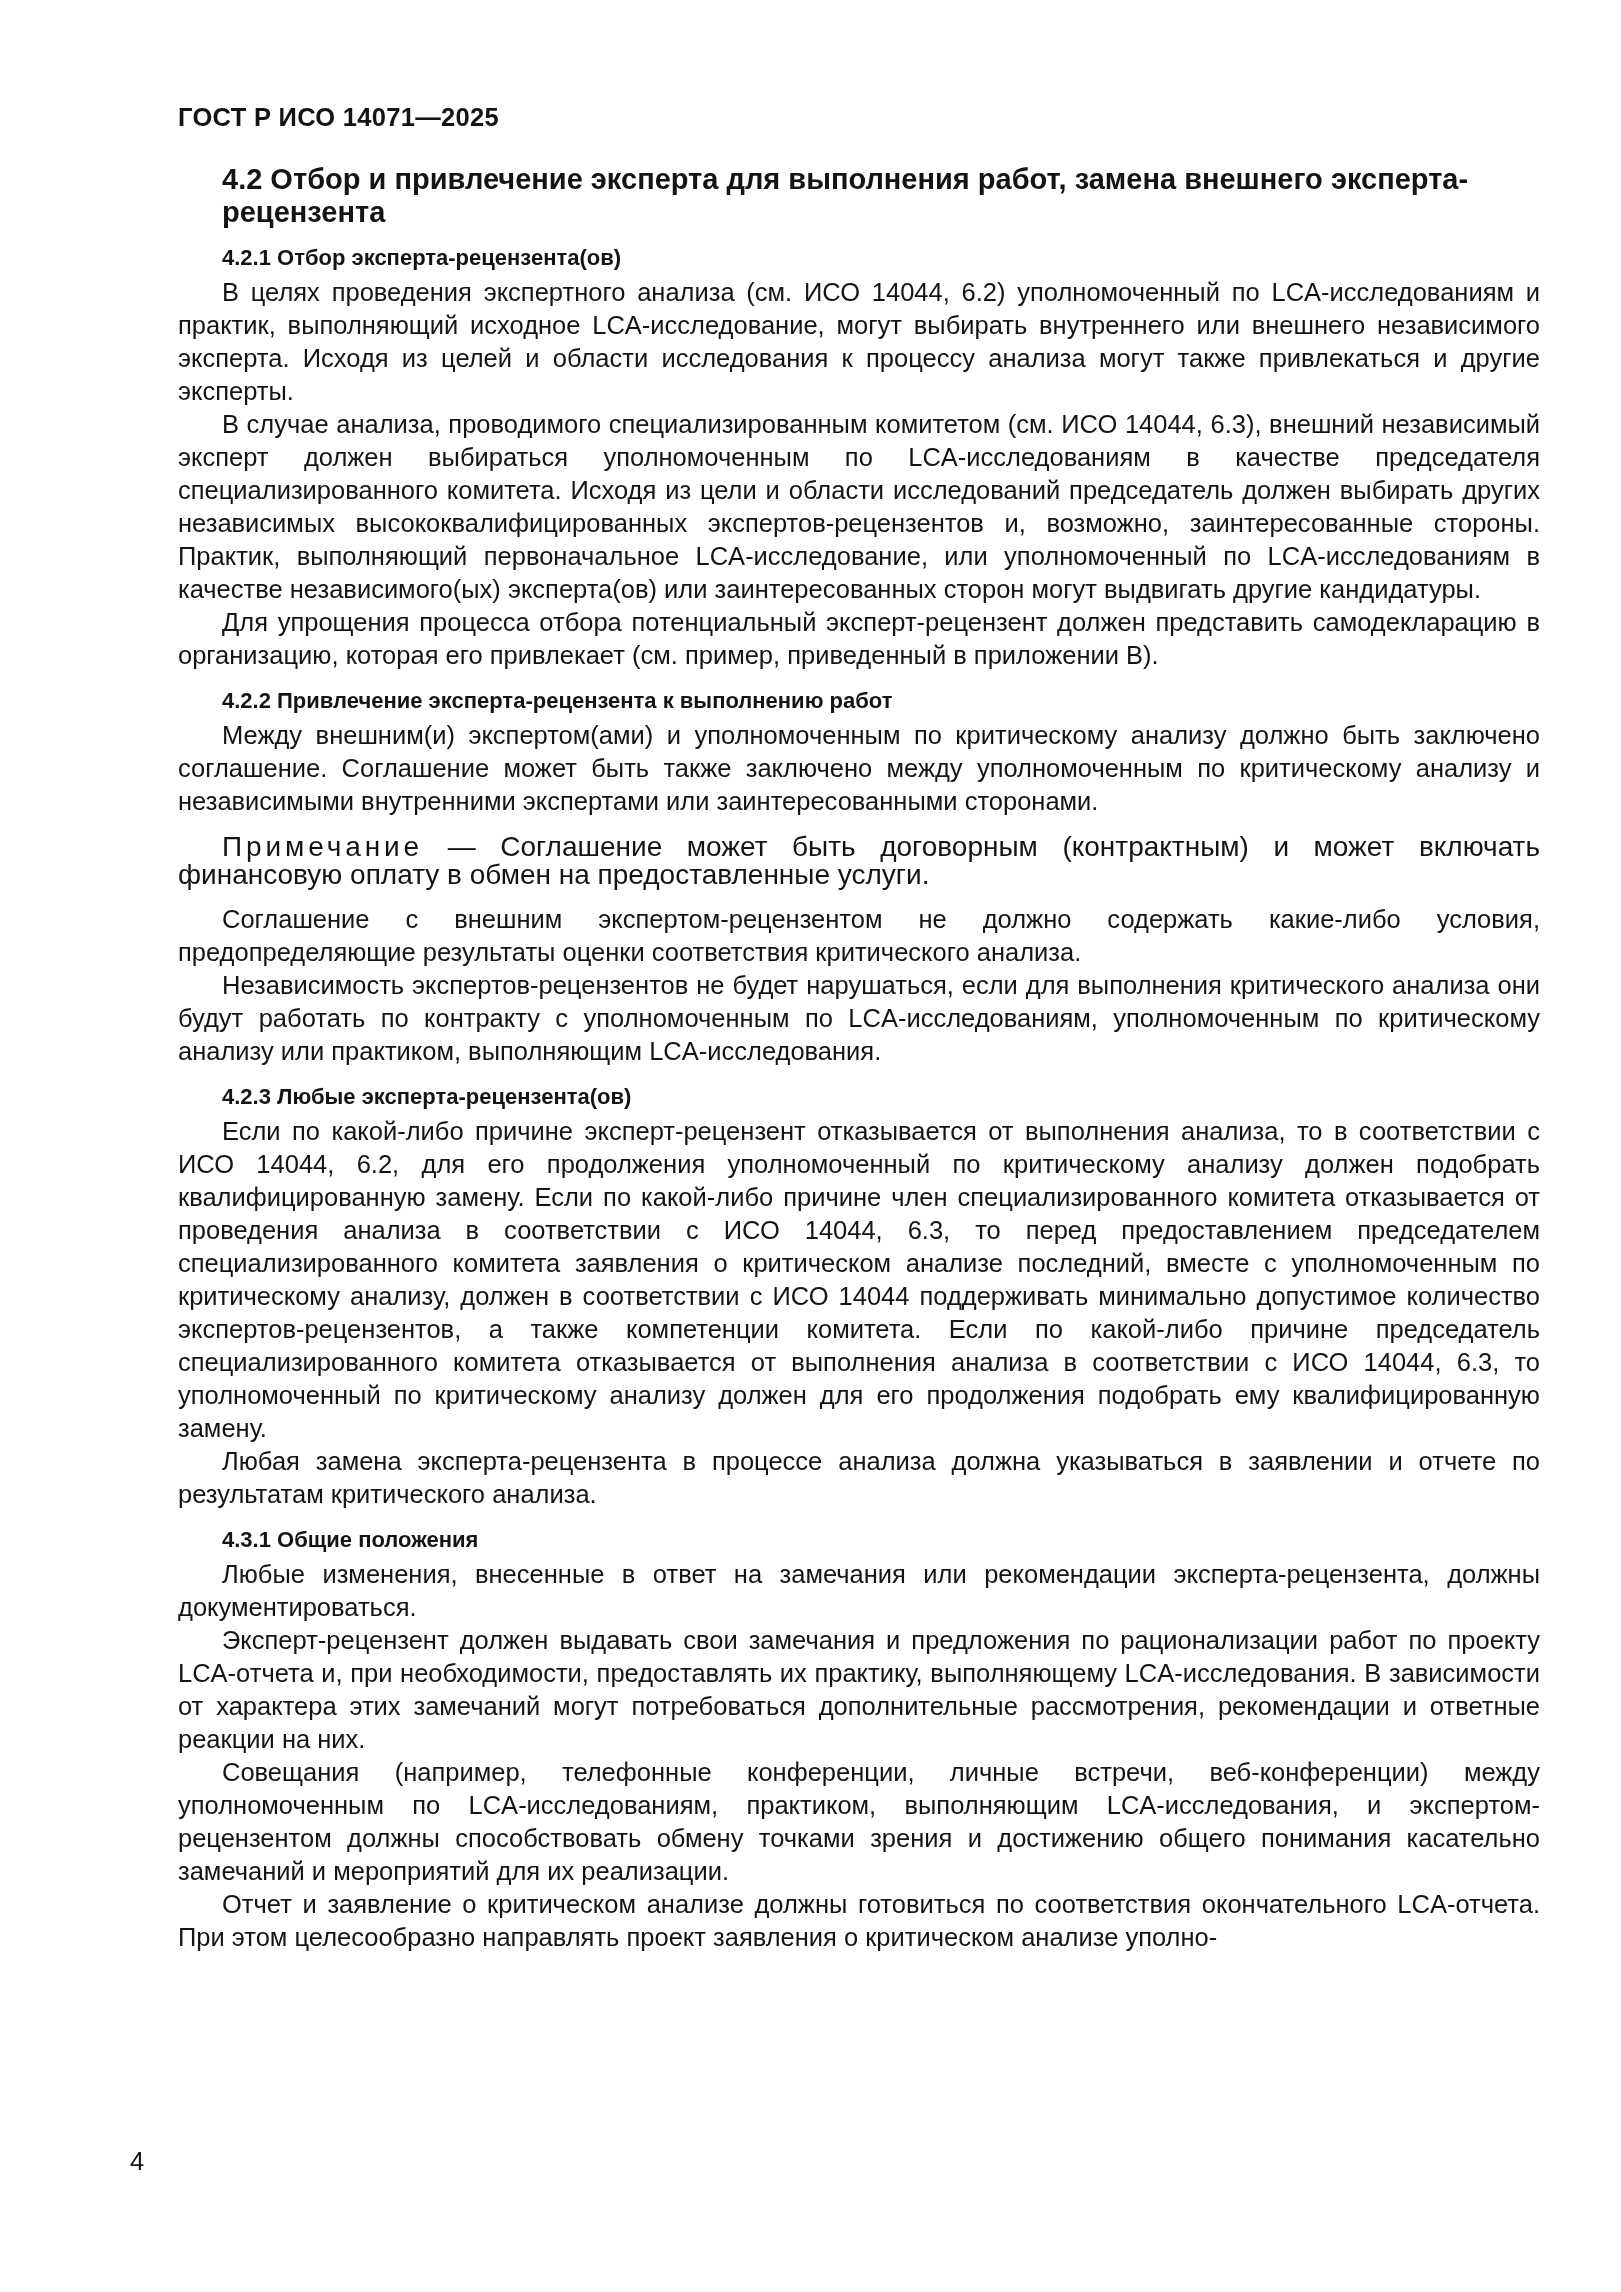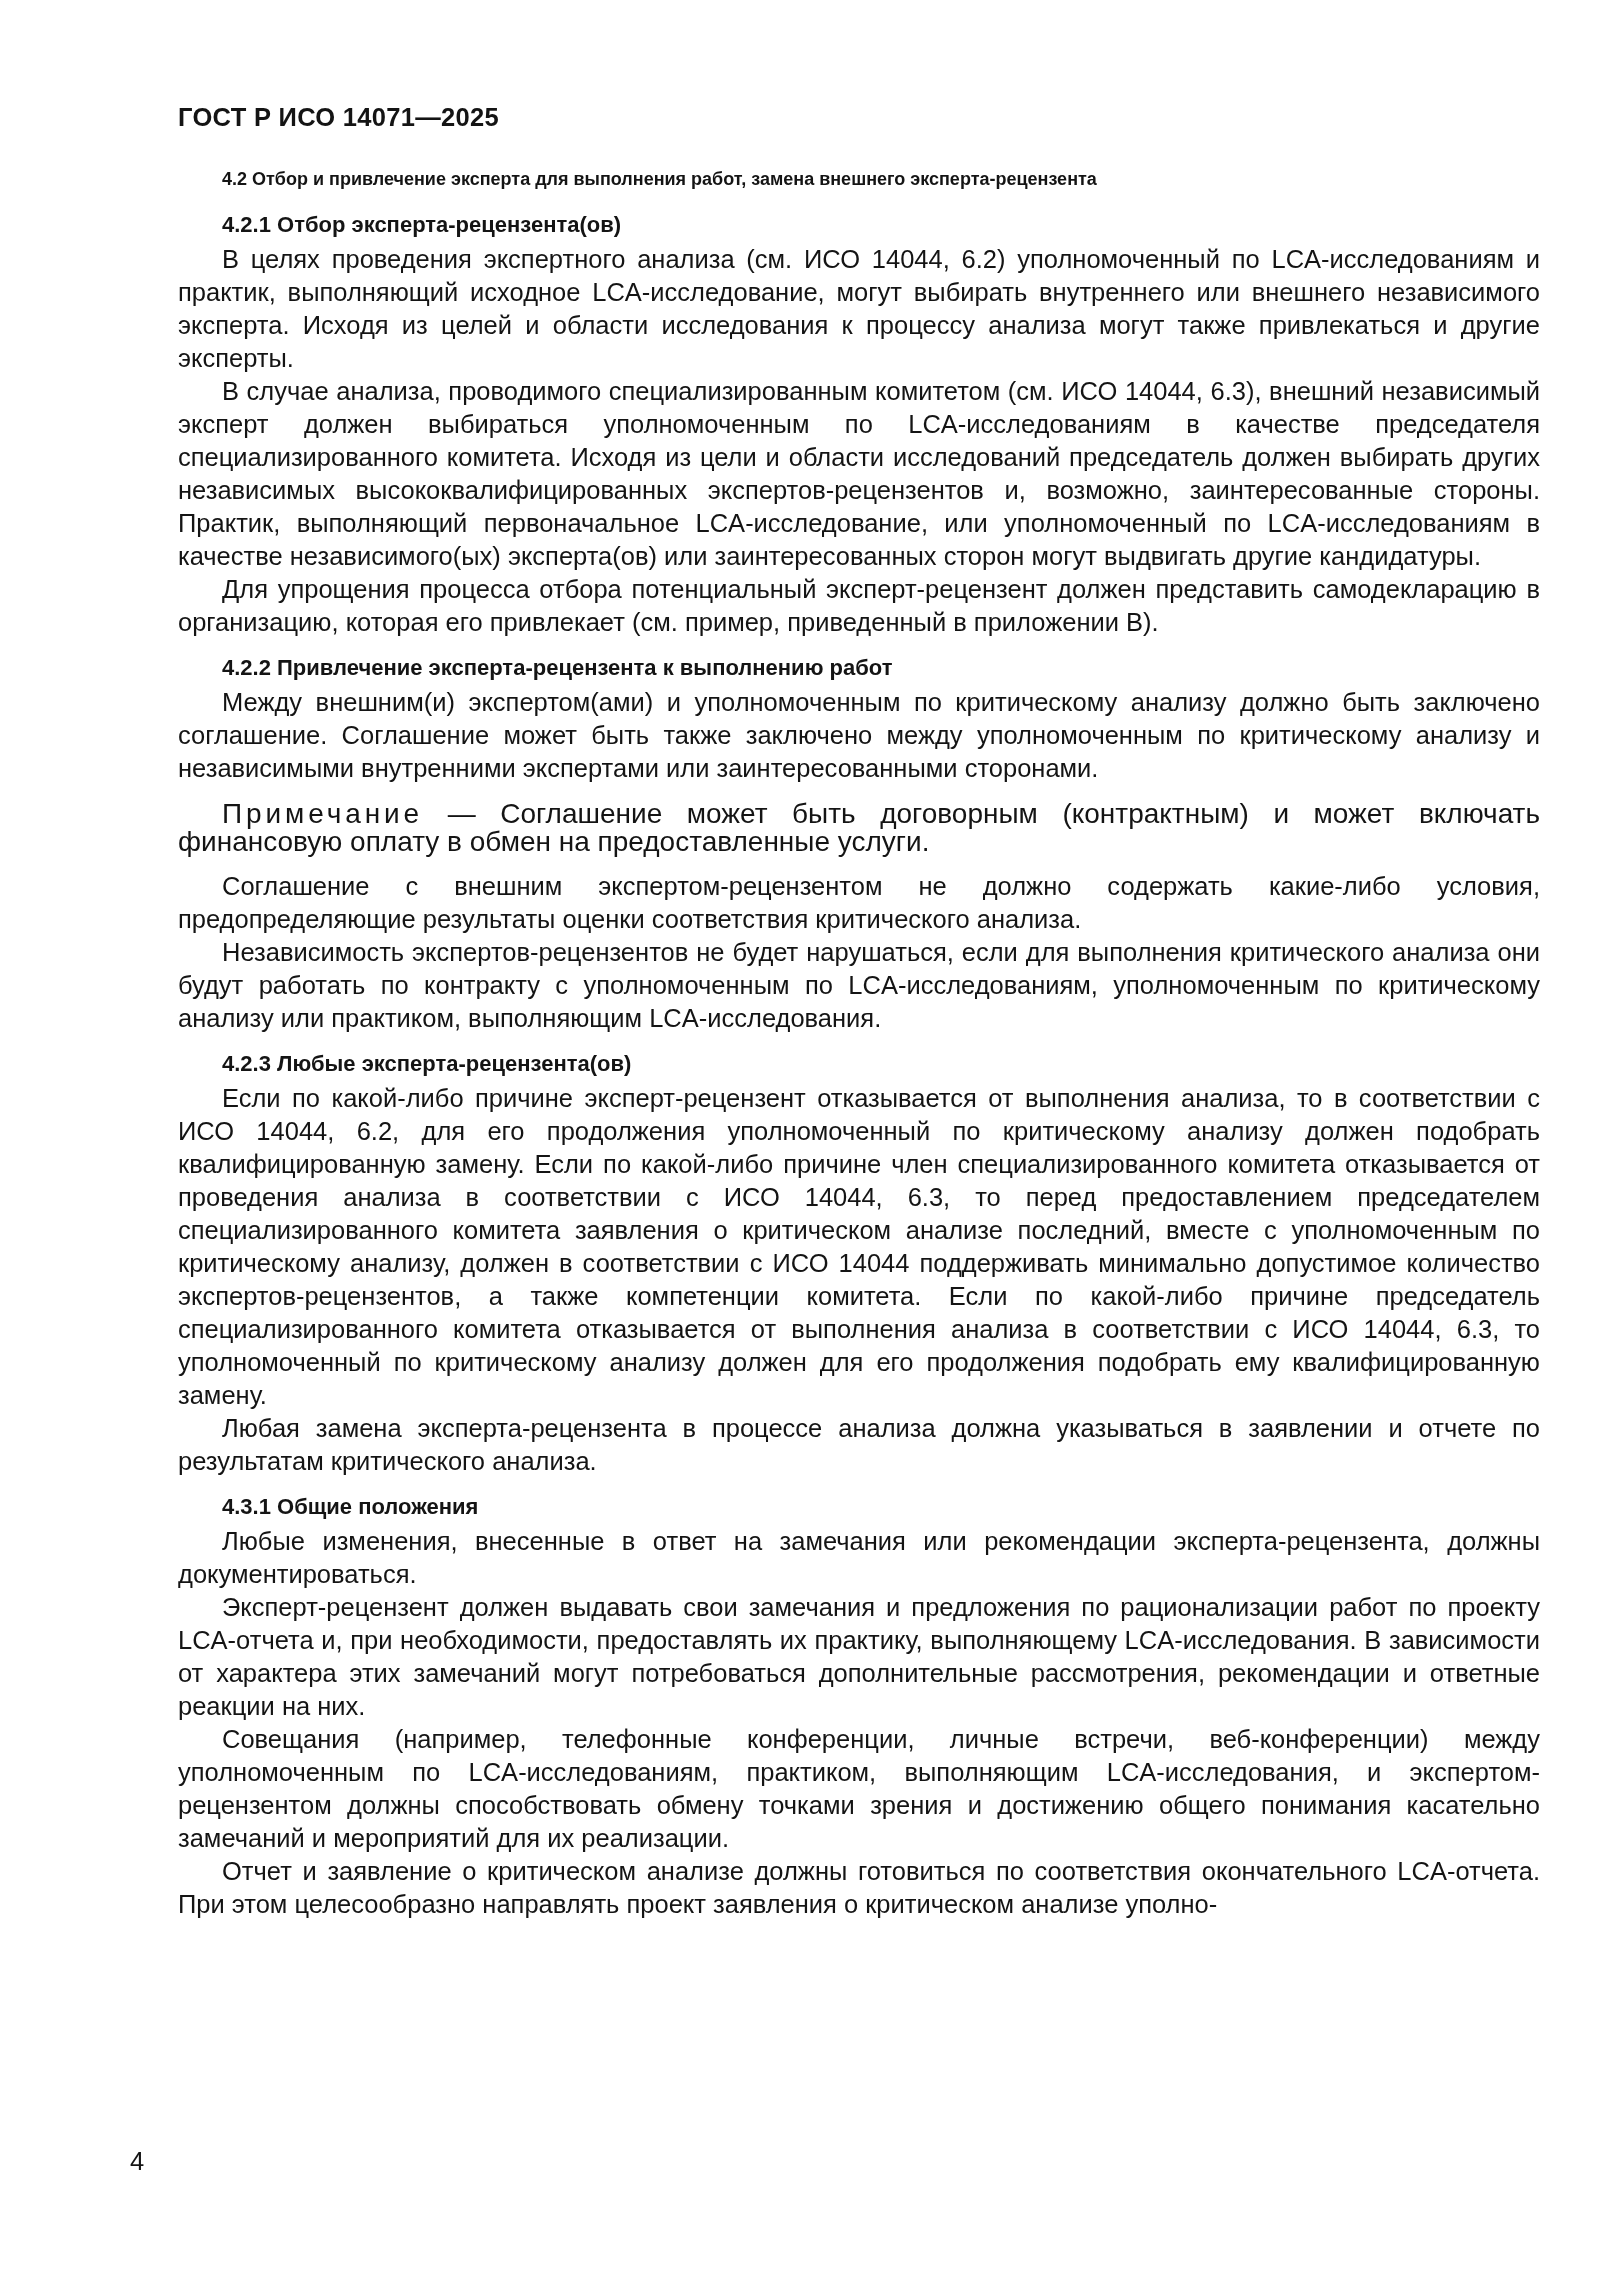--- a/index.html
+++ b/index.html
@@ -25,21 +25,21 @@
     margin-left: 48px;
   }
 
   .doc-header {
     font-weight: bold;
     letter-spacing: 0.3px;
   }
 
   .h2 {
     font-weight: bold;
-    font-size: 18px;
+    font-size: 29px;
     line-height: 33px;
     padding-left: 44px;
     margin: 29px 0 11.8px 0;
     text-align: left;
   }
 
   .h2.spaced { margin-top: 41px; }
 
   .h3 {
     font-weight: bold;

